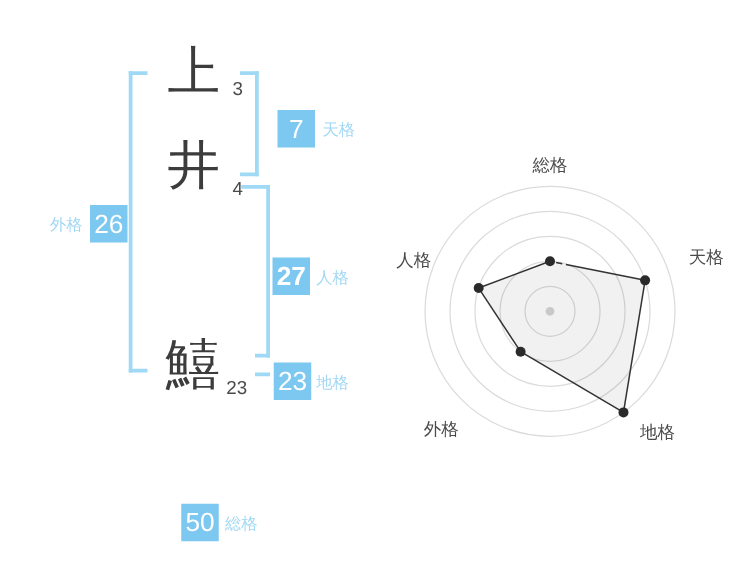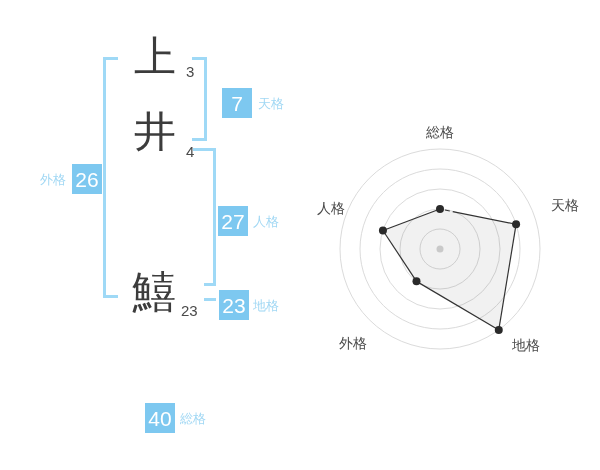--- a/index.html
+++ b/index.html
@@ -53,27 +53,27 @@
   <div class="strokes s2">4</div>
   <div class="kanji k3">鱚</div>
   <div class="strokes s3">23</div>
 
   <div class="kaku-label" style="left:40px;  top:173px;">外格</div>
   <div class="kaku-box" style="left:72px;  top:164px;text-align:center;">26</div>
 
   <div class="kaku-box" style="left:222px; top:88px;">7</div>
   <div class="kaku-label" style="left:258px; top:97px;">天格</div>
 
-  <div class="kaku-box" style="left:218px; top:206px;">27</div>
+  <div class="kaku-box" style="left:218px; top:206px;font-weight:bold;">27</div>
   <div class="kaku-label" style="left:253px; top:215px;">人格</div>
 
   <div class="kaku-box" style="left:219px; top:290px;">23</div>
   <div class="kaku-label" style="left:253px; top:299px;">地格</div>
 
-  <div class="kaku-box" style="left:145px; top:403px;">40</div>
+  <div class="kaku-box" style="left:145px; top:403px;">50</div>
   <div class="kaku-label" style="left:180px; top:412px;">総格</div>
 
   <div class="radar-wrap">
     <svg id="radar-svg" width="310" height="280" viewBox="0 0 310 280">
         <circle cx="150" cy="149" r="20" fill="none" stroke="#dbdbdb" stroke-width="1"></circle>
         <circle cx="150" cy="149" r="40" fill="none" stroke="#dbdbdb" stroke-width="1"></circle>
         <circle cx="150" cy="149" r="60" fill="none" stroke="#dbdbdb" stroke-width="1"></circle>
         <circle cx="150" cy="149" r="80" fill="none" stroke="#dbdbdb" stroke-width="1"></circle>
         <circle cx="150" cy="149" r="100" fill="none" stroke="#dbdbdb" stroke-width="1"></circle>
         <polygon points="150,109 226.0845213036123,124.2786404500042 208.77852522924732,229.90169943749476 126.48858990830108,181.3606797749979 92.93660902229078,130.45898033750314" fill="rgba(0,0,0,0.055)" stroke="none"></polygon>

